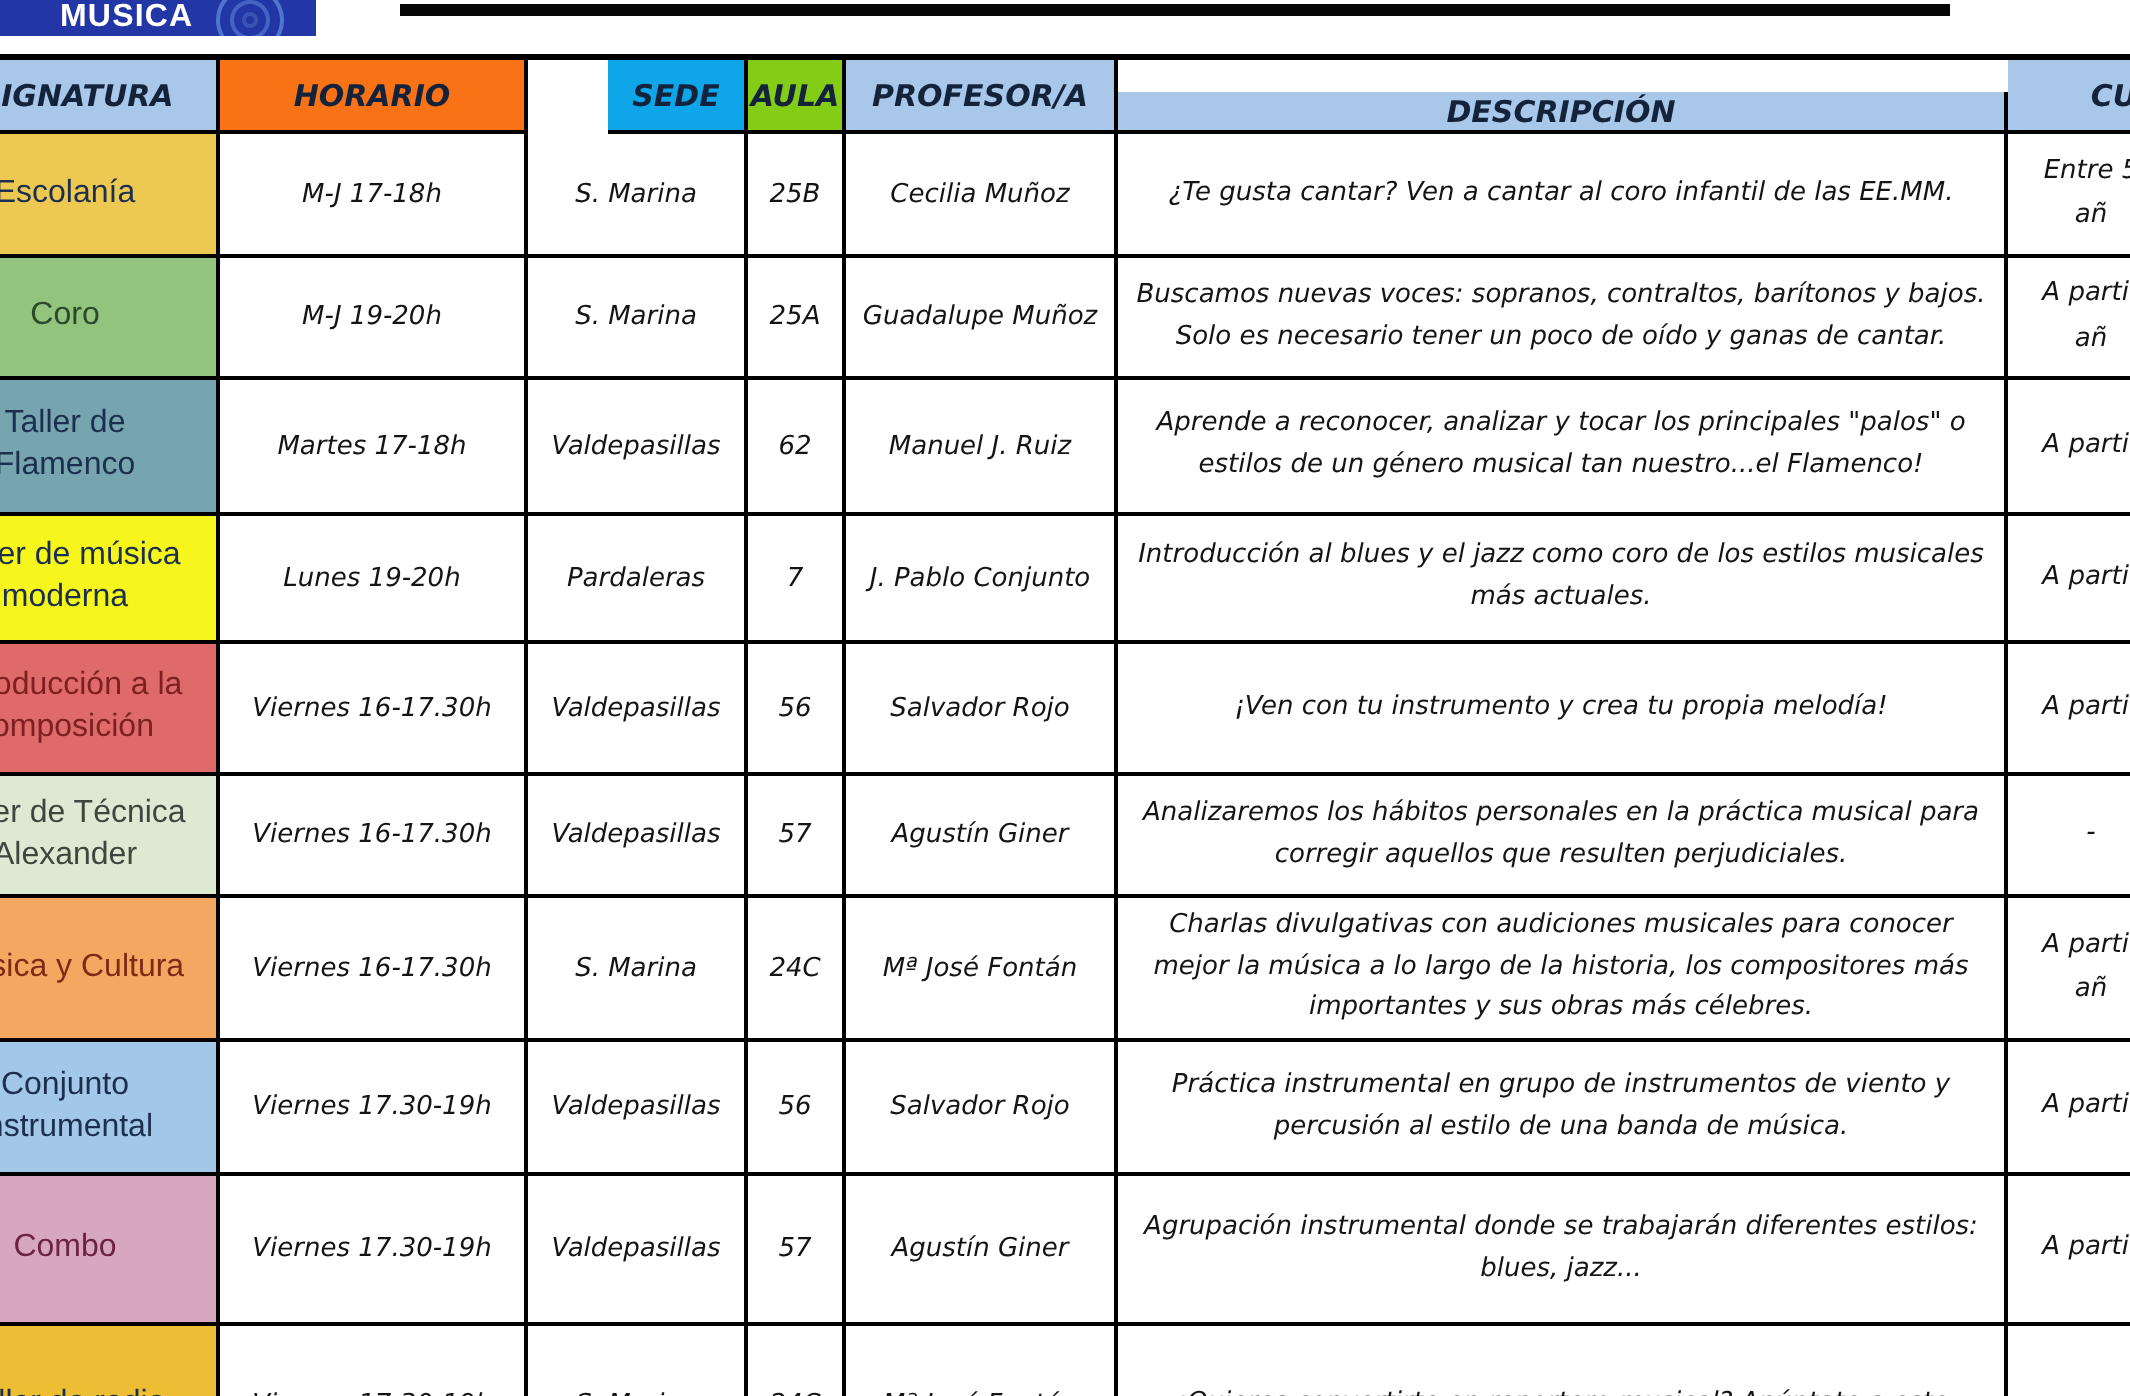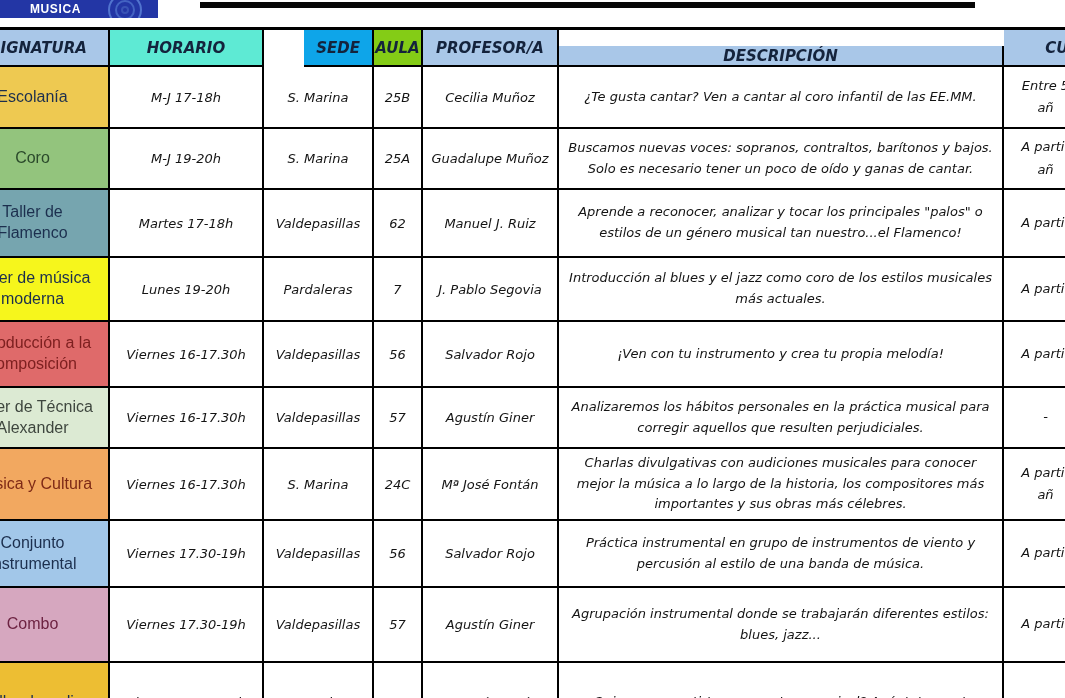--- a/index.html
+++ b/index.html
@@ -2,21 +2,21 @@
 <html><head>
 <meta charset="utf-8">
 <style>
   html,body{margin:0;padding:0;background:#fff;}
   .stage{position:relative;width:1065px;height:698px;overflow:hidden;background:#fff;
          font-family:"Liberation Sans",sans-serif;}
 
   
   .logo{position:absolute;left:0;top:0;width:158px;height:18px;background:#2336a5;
         display:flex;align-items:center;overflow:hidden;}
-  .logo-text{color:#fff;font-size:12px;font-weight:bold;letter-spacing:.6px;margin-left:30px;
+  .logo-text{color:#fff;font-size:16px;font-weight:bold;letter-spacing:.6px;margin-left:30px;
              font-family:"Liberation Sans",sans-serif;}
   .swirl{position:absolute;right:16px;top:-7px;width:30px;height:30px;border-radius:50%;
          border:2px solid #5a7fd6;opacity:.85;}
   .swirl::after{content:"";position:absolute;inset:5px;border-radius:50%;border:2px solid #4a6cc8;}
   .swirl::before{content:"";position:absolute;inset:11px;border-radius:50%;border:2px solid #3e59b8;}
 
   
   .title-bar{position:absolute;left:200px;top:2px;width:775px;height:6px;background:#060606;}
 
   
@@ -41,21 +41,21 @@
 <div class="stage">
   <div class="logo">
     <span class="logo-text">MUSICA</span>
     <span class="swirl"></span>
   </div>
   <div class="title-bar"></div>
 
   <div class="grid" id="grid">
       <div class="row header-row">
         <div class="cell" style="background: rgb(169, 199, 232);">ASIGNATURA</div>
-        <div class="cell" style="background: #5eead4;">HORARIO</div>
+        <div class="cell" style="background: #f97316;">HORARIO</div>
         <div class="cell" style="background: #0ea5e9; margin-left: 40px;">SEDE</div>
         <div class="cell" style="background: #84cc16;">AULA</div>
         <div class="cell" style="background: rgb(169, 199, 232);">PROFESOR/A</div>
         <div class="cell" style="background: rgb(169, 199, 232); margin-top: 16px;">DESCRIPCIÓN</div>
         <div class="cell" style="background: rgb(169, 199, 232);">CURSO</div>
       </div>
       <div class="row" style="height: 62px;">
         <div class="cell asig" style="background: rgb(238, 201, 81); color: rgb(28, 47, 78);">Escolanía</div>
         <div class="cell hand">M-J 17-18h</div>
         <div class="cell hand">S. Marina</div>
@@ -84,21 +84,21 @@
         <div class="cell hand">Manuel J. Ruiz</div>
         <div class="cell hand desc">Aprende a reconocer, analizar y tocar los principales "palos" o estilos de un género musical tan nuestro...el Flamenco!</div>
         <div class="cell hand curso">A partir</div>
       </div>
       <div class="row" style="height: 64px;">
         <div class="cell asig" style="background: rgb(246, 246, 28); color: rgb(28, 47, 78);">Taller de música
 moderna</div>
         <div class="cell hand">Lunes 19-20h</div>
         <div class="cell hand">Pardaleras</div>
         <div class="cell hand">7</div>
-        <div class="cell hand">J. Pablo Segovia</div>
+        <div class="cell hand">J. Pablo Conjunto</div>
         <div class="cell hand desc">Introducción al blues y el jazz como coro de los estilos musicales más actuales.</div>
         <div class="cell hand curso">A partir</div>
       </div>
       <div class="row" style="height: 66px;">
         <div class="cell asig" style="background: rgb(223, 106, 106); color: rgb(126, 32, 32);">Introducción a la
 composición</div>
         <div class="cell hand">Viernes 16-17.30h</div>
         <div class="cell hand">Valdepasillas</div>
         <div class="cell hand">56</div>
         <div class="cell hand">Salvador Rojo</div>

